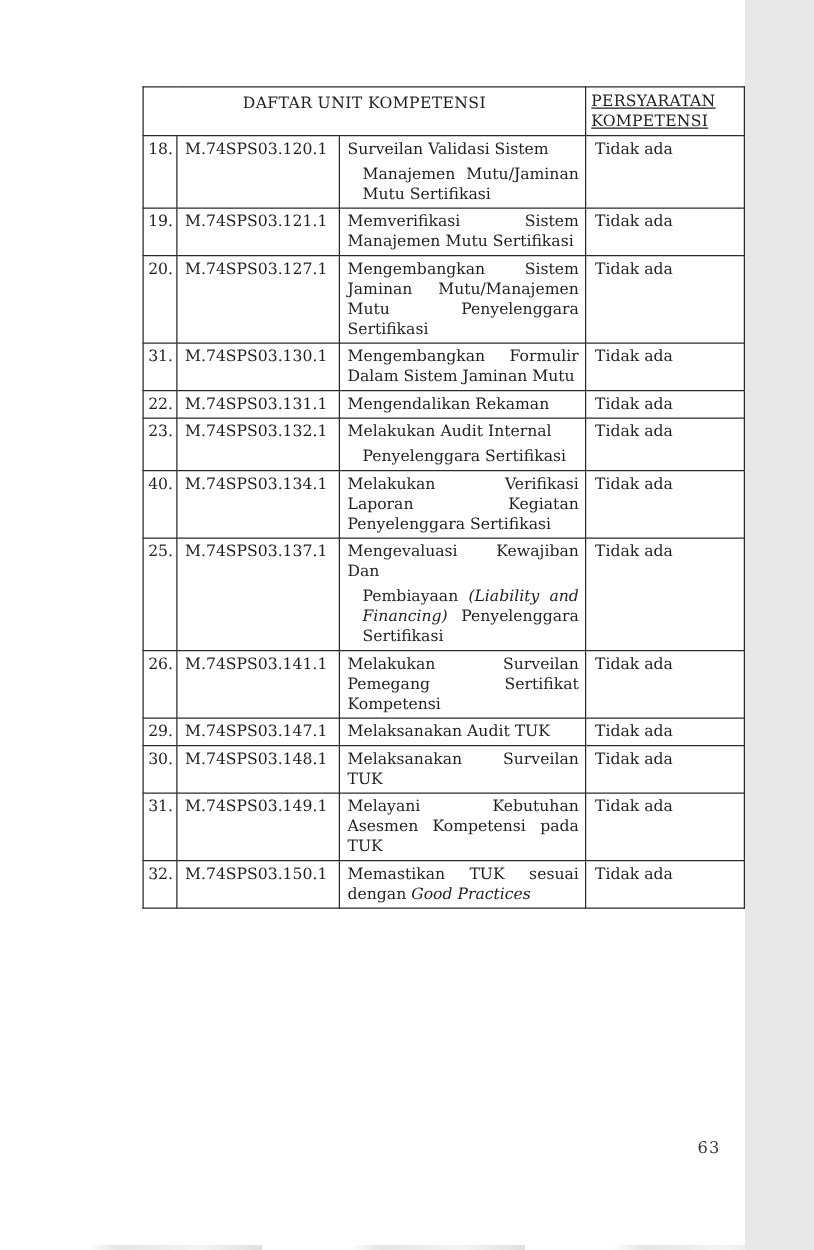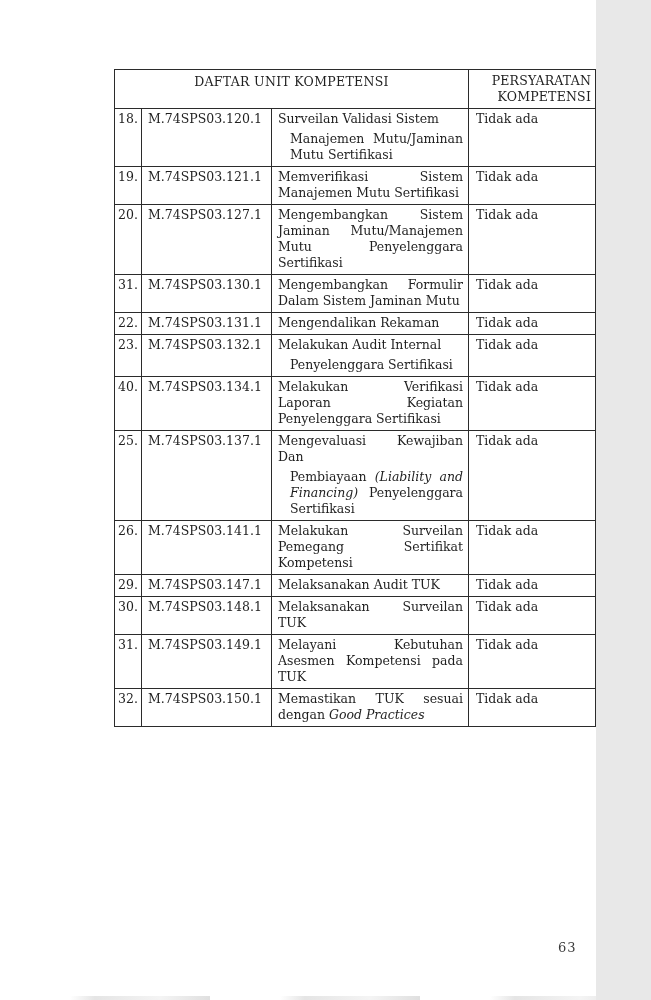--- a/index.html
+++ b/index.html
@@ -33,35 +33,36 @@
     font-weight: normal;
   }
   th.h-daftar {
     text-align: center;
     vertical-align: middle;
     padding: 4px 4px;
     height: 38px;
     letter-spacing: 0.3px;
   }
   th.h-persyaratan {
-    text-align: right;
+    text-align: left;
     vertical-align: middle;
     padding: 3px 4px;
     letter-spacing: 0.2px;
-  }
-  td.no-cell   { padding: 2px 2px 3px 3px; text-align: left; }
+    text-decoration: underline;
+  }
+  td.no-cell   { padding: 2px 2px 3px 3px; text-align: center; }
   td.code-cell { padding: 2px 4px 3px 6px; white-space: nowrap; overflow: hidden; }
   td.unit-cell { padding: 2px 5px 3px 6px; }
   td.unit-cell p { text-align: justify; margin: 0; }
   td.unit-cell p + p { margin-top: 4px; margin-left: 12px; }
   td.req-cell  { padding: 2px 4px 3px 7px; margin-top: 21px; }
   .page-number {
     position: absolute;
     left: 558px;
-    top: 940px;
+    top: 911px;
     font-size: 13px;
     color: #3a3a3a;
     letter-spacing: 1px;
   }
   .scan-edge {
     position: absolute;
     left: 0; bottom: 0;
     width: 100%; height: 4px;
     background: repeating-linear-gradient(90deg,
       rgba(150,150,150,0.00) 0px,  rgba(150,150,150,0.00) 70px,

